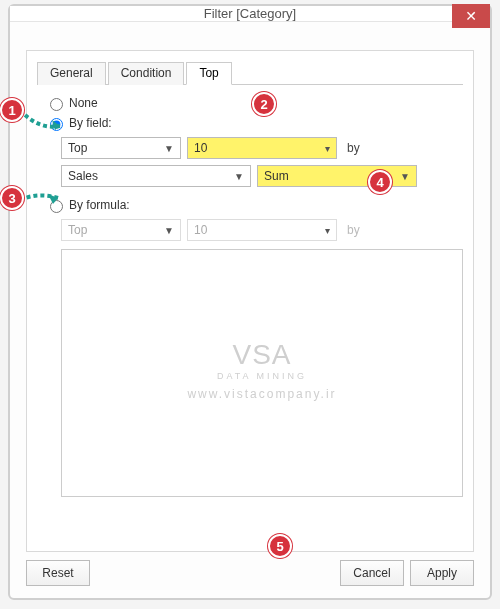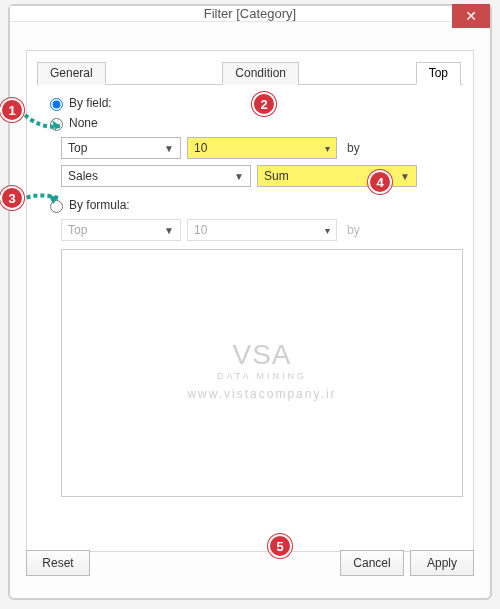--- a/index.html
+++ b/index.html
@@ -59,21 +59,20 @@
     bottom: 46px;
     border: 1px solid #d9d9d9;
     background: #fff;
     padding: 10px 10px 10px 10px;
   }
   .tabs {
     display: flex;
     border-bottom: 1px solid #ccc;
     margin-bottom: 10px;
     height: 24px;
-    justify-content: space-between;
   }
   .tab {
     padding: 3px 12px;
     border: 1px solid #ccc;
     border-bottom: none;
     margin-right: 2px;
     background: #f6f6f6;
     color: #333;
     font-size: 12px;
     position: relative;
@@ -137,21 +136,21 @@
     font-size: 12px;
     pointer-events: none;
     user-select: none;
   }
   .watermark .big { font-size: 28px; font-weight: 300; letter-spacing: 1px; }
   .watermark .small { font-size: 9px; letter-spacing: 3px; }
   .button-bar {
     position: absolute;
     left: 16px;
     right: 16px;
-    bottom: 22px;
+    bottom: 12px;
     display: flex;
     align-items: flex-start;
   }
   .btn {
     border: 1px solid #bbb;
     background: linear-gradient(#fdfdfd,#f0f0f0);
     height: 26px;
     min-width: 64px;
     padding: 0 12px;
     font-size: 12px;
@@ -205,27 +204,27 @@
 
   <div class="dialog-inner">
 
     <div class="tabs">
       <div class="tab">General</div>
       <div class="tab">Condition</div>
       <div class="tab active">Top</div>
     </div>
 
     <div class="radio-row">
+      <input type="radio" name="mode" style="">
+      <span>None</span>
+    </div>
+
+    <div class="radio-row">
       <input type="radio" name="mode" checked="" style="">
       <span>By field:</span>
-    </div>
-
-    <div class="radio-row">
-      <input type="radio" name="mode" style="">
-      <span>None</span>
     </div>
 
     <div class="field-row">
       <div class="combo" style="width:120px">
         <span>Top</span>
         <span class="caret">▼</span>
       </div>
       <div class="combo hl" style="width:150px">
         <span>10</span>
         <span class="caret">▾</span>

